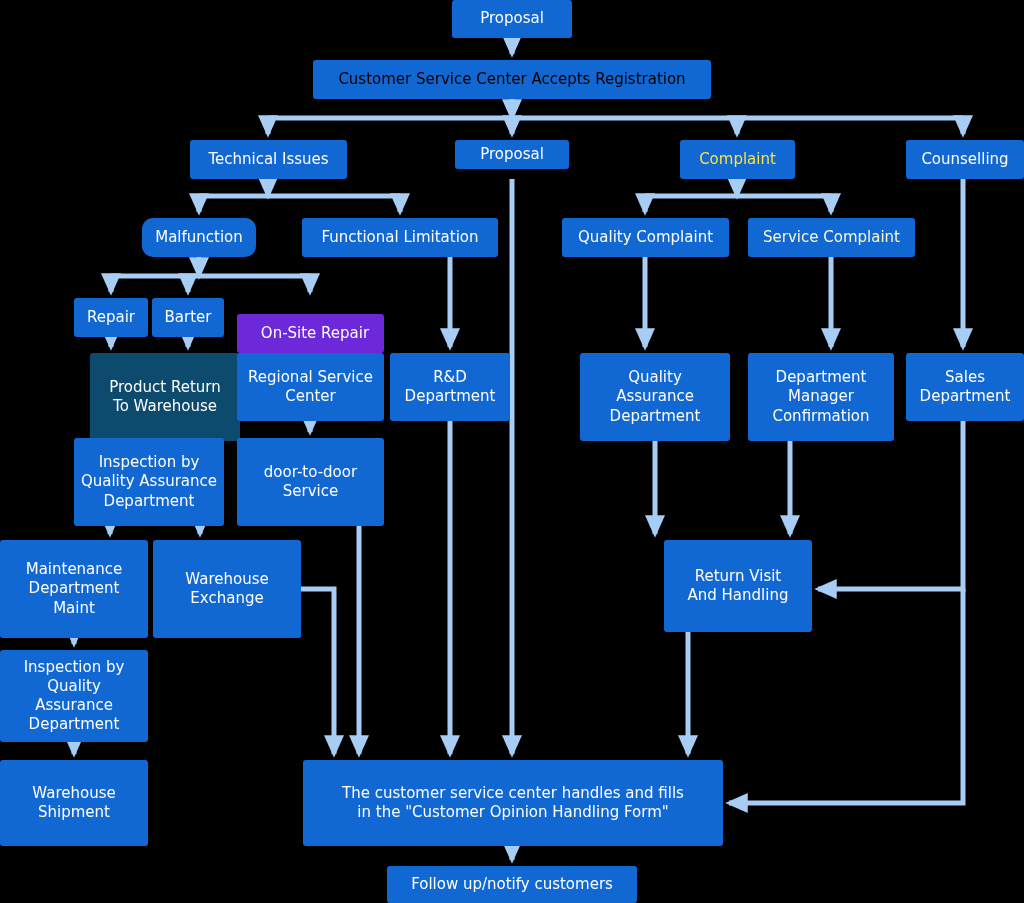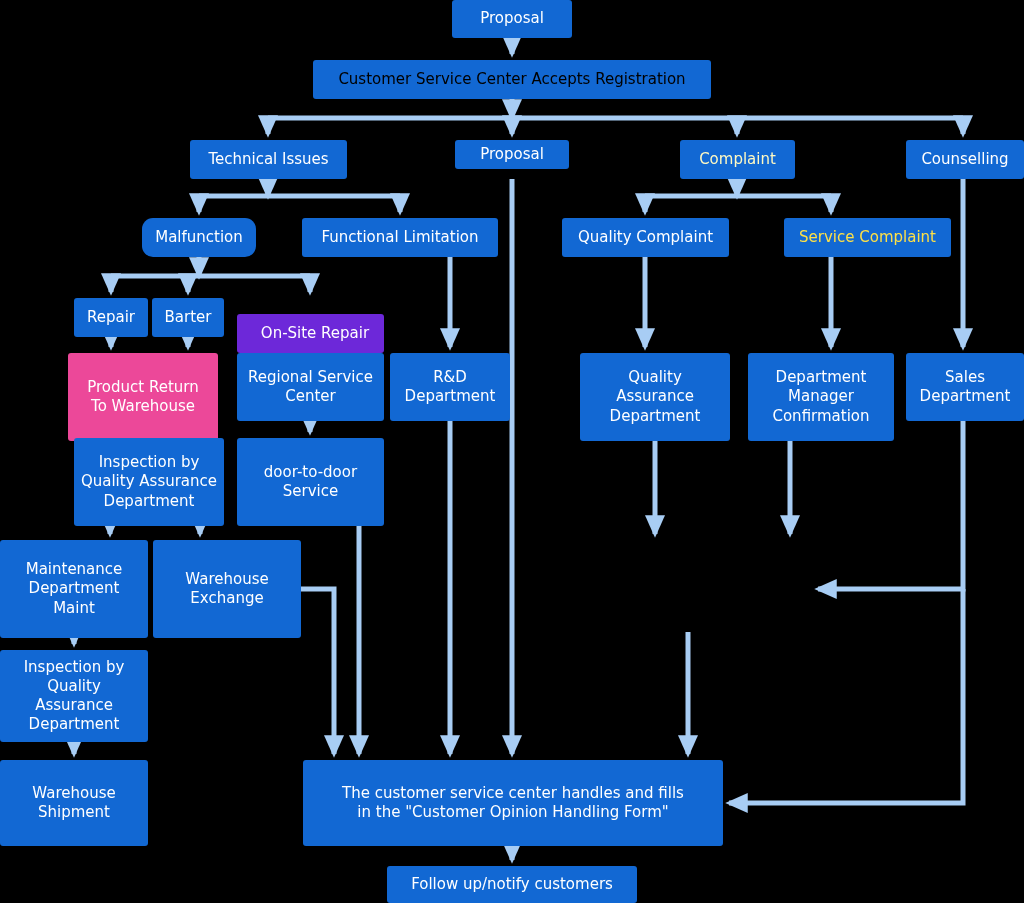--- a/index.html
+++ b/index.html
@@ -90,30 +90,30 @@
       <path d="M450,421 L450,754" fill="none" stroke="#a8cdf4" stroke-width="5" stroke-linecap="butt" stroke-linejoin="miter" marker-end="url(#arrow)"></path>
       <path d="M512,179 L512,754" fill="none" stroke="#a8cdf4" stroke-width="5" stroke-linecap="butt" stroke-linejoin="miter" marker-end="url(#arrow)"></path>
       <path d="M688,632 L688,754" fill="none" stroke="#a8cdf4" stroke-width="5" stroke-linecap="butt" stroke-linejoin="miter" marker-end="url(#arrow)"></path>
       <path d="M963,589 L963,803 L729,803" fill="none" stroke="#a8cdf4" stroke-width="5" stroke-linecap="butt" stroke-linejoin="miter" marker-end="url(#arrow)"></path>
       <path d="M512,846 L512,860" fill="none" stroke="#a8cdf4" stroke-width="5" stroke-linecap="butt" stroke-linejoin="miter" marker-end="url(#arrow)"></path>
     </svg>
 <div class="node" style="left: 452px; top: 0px; width: 120px; height: 38px; background: rgb(18, 104, 211); color: rgb(255, 255, 255);">Proposal</div>
     <div class="node" style="left: 313px; top: 60px; width: 398px; height: 39px; background: rgb(18, 104, 211); color: #000000;">Customer Service Center Accepts Registration</div>
     <div class="node" style="left: 190px; top: 140px; width: 157px; height: 39px; background: rgb(18, 104, 211); color: rgb(255, 255, 255);">Technical Issues</div>
     <div class="node" style="left: 455px; top: 140px; width: 114px; height: 29px; background: rgb(18, 104, 211); color: rgb(255, 255, 255);">Proposal</div>
-    <div class="node" style="left: 680px; top: 140px; width: 115px; height: 39px; background: rgb(18, 104, 211); color: #fef9c3;">Complaint</div>
+    <div class="node" style="left: 680px; top: 140px; width: 115px; height: 39px; background: rgb(18, 104, 211); color: #fde047;">Complaint</div>
     <div class="node" style="left: 906px; top: 140px; width: 118px; height: 39px; background: rgb(18, 104, 211); color: rgb(255, 255, 255);">Counselling</div>
     <div class="node" style="left: 142px; top: 218px; width: 114px; height: 39px; background: rgb(18, 104, 211); color: rgb(255, 255, 255); border-radius: 11px;">Malfunction</div>
     <div class="node" style="left: 302px; top: 218px; width: 196px; height: 39px; background: rgb(18, 104, 211); color: rgb(255, 255, 255);">Functional Limitation</div>
     <div class="node" style="left: 562px; top: 218px; width: 167px; height: 39px; background: rgb(18, 104, 211); color: rgb(255, 255, 255);">Quality Complaint</div>
-    <div class="node" style="left: 748px; top: 218px; width: 167px; height: 39px; background: rgb(18, 104, 211); color: #fde047; margin-left: 36px;">Service Complaint</div>
+    <div class="node" style="left: 748px; top: 218px; width: 167px; height: 39px; background: rgb(18, 104, 211); color: #fef9c3;">Service Complaint</div>
     <div class="node" style="left: 74px; top: 298px; width: 74px; height: 39px; background: rgb(18, 104, 211); color: rgb(255, 255, 255);">Repair</div>
     <div class="node" style="left: 152px; top: 298px; width: 72px; height: 39px; background: rgb(18, 104, 211); color: rgb(255, 255, 255);">Barter</div>
     <div class="node" style="left: 237px; top: 314px; width: 147px; height: 39px; background: #6d28d9; color: rgb(255, 255, 255); padding-left: 15px;">On-Site Repair</div>
-    <div class="node" style="left: 68px; top: 353px; width: 150px; height: 88px; background: #ec4899; color: rgb(255, 255, 255);">Product Return
+    <div class="node" style="left: 90px; top: 353px; width: 150px; height: 88px; background: #0c4a6e; color: rgb(255, 255, 255);">Product Return
 To Warehouse</div>
     <div class="node" style="left: 237px; top: 353px; width: 147px; height: 68px; background: rgb(18, 104, 211); color: rgb(255, 255, 255);">Regional Service
 Center</div>
     <div class="node" style="left: 390px; top: 353px; width: 120px; height: 68px; background: rgb(18, 104, 211); color: rgb(255, 255, 255);">R&amp;D
 Department</div>
     <div class="node" style="left: 580px; top: 353px; width: 150px; height: 88px; background: rgb(18, 104, 211); color: rgb(255, 255, 255);">Quality
 Assurance
 Department</div>
     <div class="node" style="left: 748px; top: 353px; width: 146px; height: 88px; background: rgb(18, 104, 211); color: rgb(255, 255, 255);">Department
 Manager
@@ -123,20 +123,22 @@
     <div class="node" style="left: 74px; top: 438px; width: 150px; height: 88px; background: rgb(18, 104, 211); color: rgb(255, 255, 255);">Inspection by
 Quality Assurance
 Department</div>
     <div class="node" style="left: 237px; top: 438px; width: 147px; height: 88px; background: rgb(18, 104, 211); color: rgb(255, 255, 255);">door-to-door
 Service</div>
     <div class="node" style="left: 0px; top: 540px; width: 148px; height: 98px; background: rgb(18, 104, 211); color: rgb(255, 255, 255);">Maintenance
 Department
 Maint</div>
     <div class="node" style="left: 153px; top: 540px; width: 148px; height: 98px; background: rgb(18, 104, 211); color: rgb(255, 255, 255);">Warehouse
 Exchange</div>
+    <div class="node" style="left: 664px; top: 540px; width: 148px; height: 92px; background: rgb(18, 104, 211); color: rgb(255, 255, 255);">Return Visit
+And Handling</div>
     <div class="node" style="left: 0px; top: 650px; width: 148px; height: 92px; background: rgb(18, 104, 211); color: rgb(255, 255, 255);">Inspection by
 Quality Assurance
 Department</div>
     <div class="node" style="left: 0px; top: 760px; width: 148px; height: 86px; background: rgb(18, 104, 211); color: rgb(255, 255, 255);">Warehouse
 Shipment</div>
     <div class="node" style="left: 303px; top: 760px; width: 420px; height: 86px; background: rgb(18, 104, 211); color: rgb(255, 255, 255);">The customer service center handles and fills
 in the "Customer Opinion Handling Form"</div>
     <div class="node" style="left: 387px; top: 866px; width: 250px; height: 37px; background: rgb(18, 104, 211); color: rgb(255, 255, 255);">Follow up/notify customers</div>
   </div>
 

